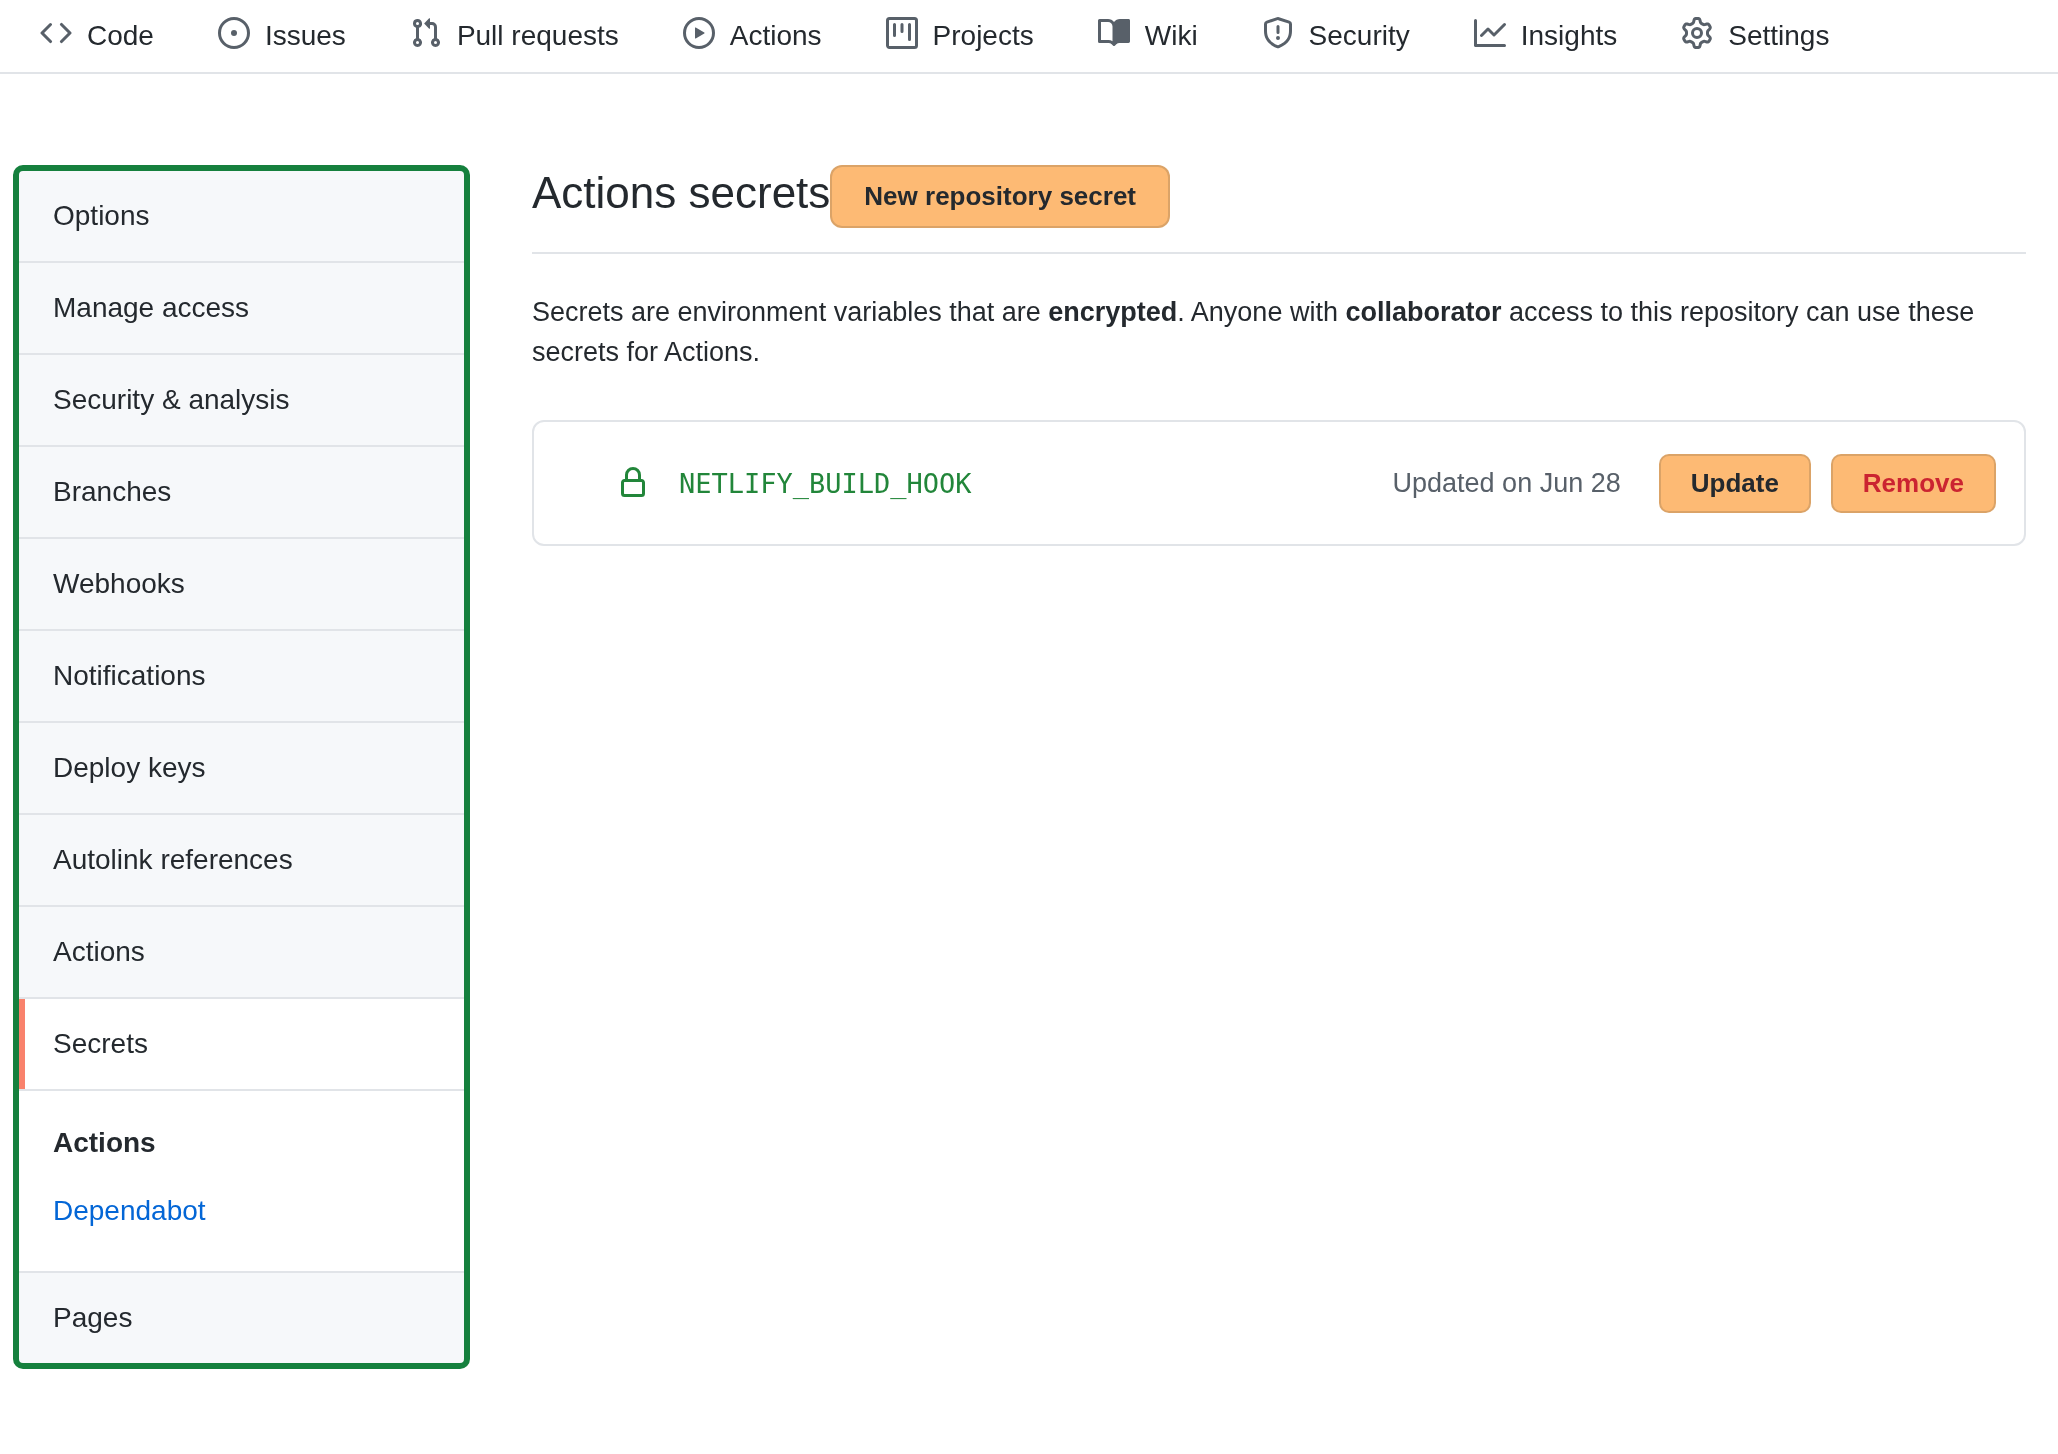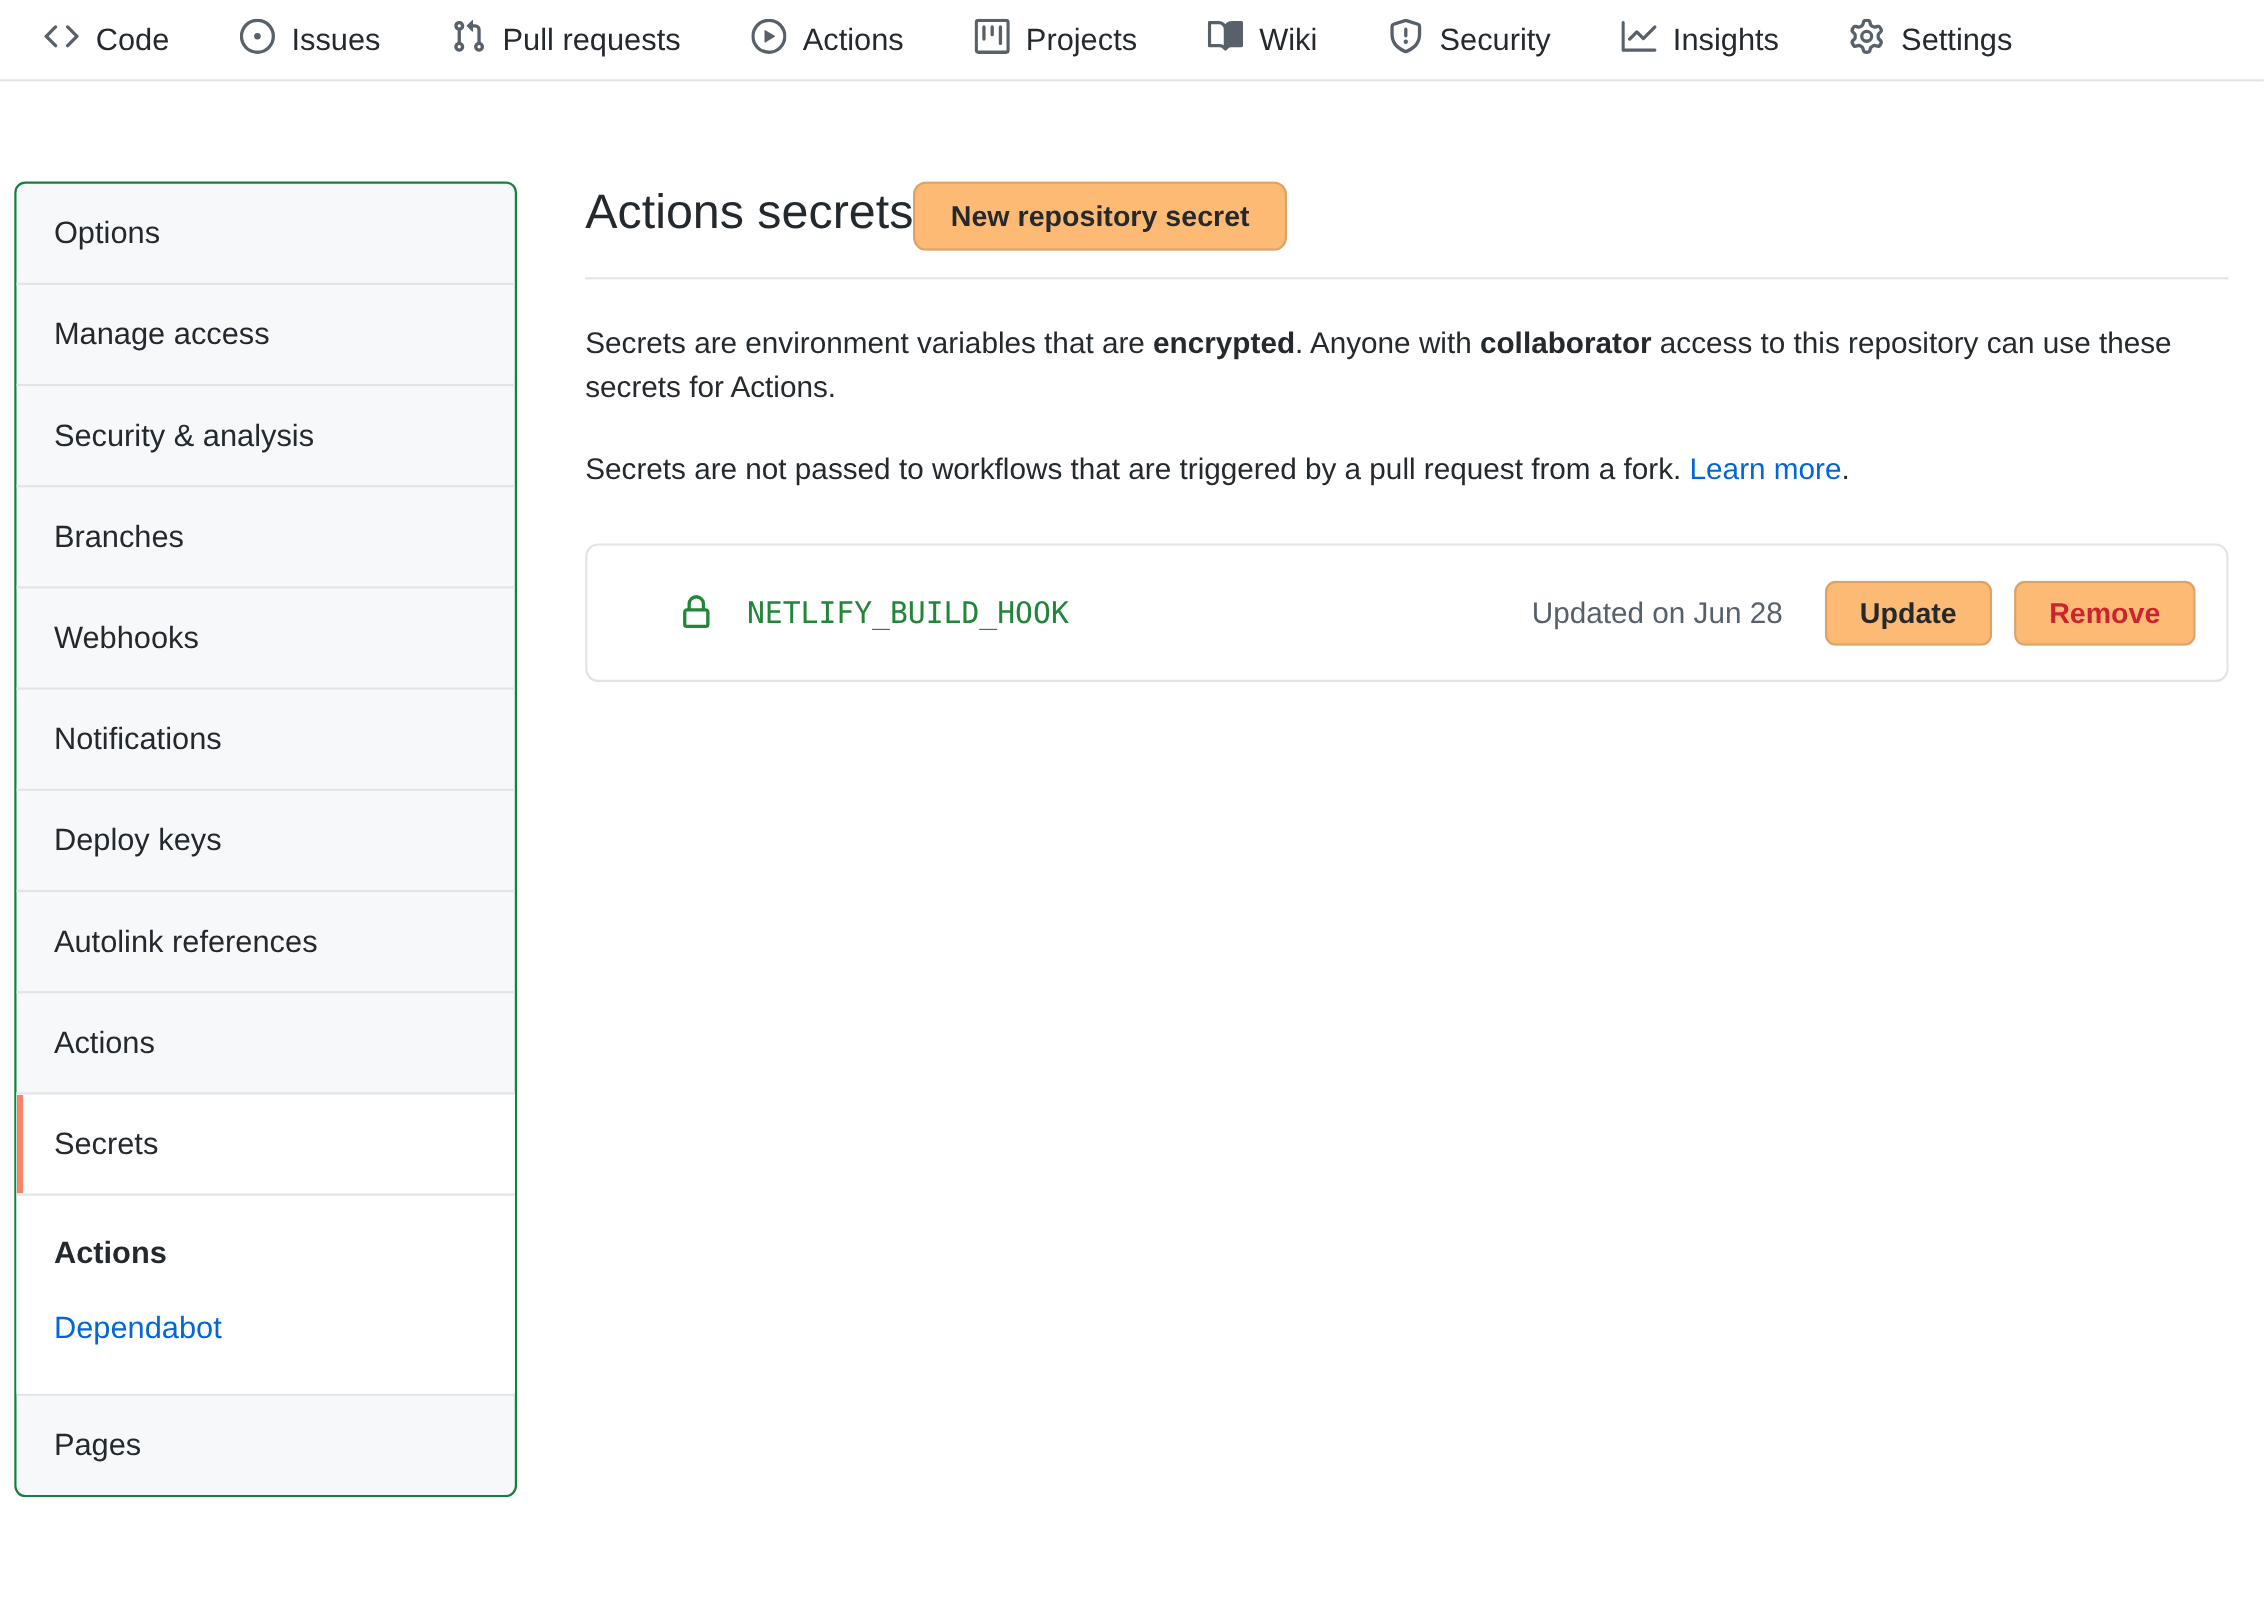--- a/index.html
+++ b/index.html
@@ -22,21 +22,21 @@
   }
   .nav-tab svg { width:32px; height:32px; fill:#586069; flex:none; }
 
   
   .layout { display:flex; align-items:flex-start; padding:91px 32px 0 13px; gap:62px; }
 
   
   .sidebar-col { width:457px; flex:none; }
   .sidenav {
     width:457px; background:#f6f8fa;
-    border:2px solid #15803d; border-radius:10px;
+    border:6px solid #15803d; border-radius:10px;
   }
   .side-item {
     display:block; padding:30px 24px 30px 34px;
     font-size:28px; line-height:30px; color:#24292e;
     border-top:2px solid #e1e4e8; cursor:pointer;
   }
   .side-item:first-child { border-top:none; border-radius:10px 10px 0 0; }
   .side-item.selected { background:#ffffff; box-shadow:inset 6px 0 0 #f9826c; }
   .side-subsection {
     border-top:2px solid #e1e4e8; background:#ffffff;
@@ -164,21 +164,20 @@
 
   <main class="main">
     <div class="main-header">
       <h2 class="page-title">Actions secrets</h2>
       <button class="btn">New repository secret</button>
     </div>
     <hr class="header-divider">
 
     <p class="intro"><span>Secrets are environment variables that are </span><b>encrypted</b><span>. Anyone with </span><b>collaborator</b><span> access to this repository can use these secrets for Actions.</span></p>
 
-    <p class="fork-note"><span>Secrets are not passed to workflows that are triggered by a pull request from a fork. </span><a class="inline-link">Learn more</a><span>.</span></p>
 
     <div class="secret-box">
       <div class="secret-row">
         <span class="lock-wrap">
             <svg viewBox="0 0 16 16" width="32" height="32">
               <path d="M4 4a4 4 0 118 0v2h.25c.966 0 1.75.784 1.75 1.75v5.5A1.75 1.75 0 0112.25 15h-8.5A1.75 1.75 0 012 13.25v-5.5C2 6.784 2.784 6 3.75 6H4V4zm8.25 3.5h-8.5a.25.25 0 00-.25.25v5.5c0 .138.112.25.25.25h8.5a.25.25 0 00.25-.25v-5.5a.25.25 0 00-.25-.25zM10.5 6V4a2.5 2.5 0 00-5 0v2h5z"></path>
             </svg>
           </span>
         <span class="secret-name">NETLIFY_BUILD_HOOK</span>
         <span class="secret-meta">Updated on Jun 28</span>

